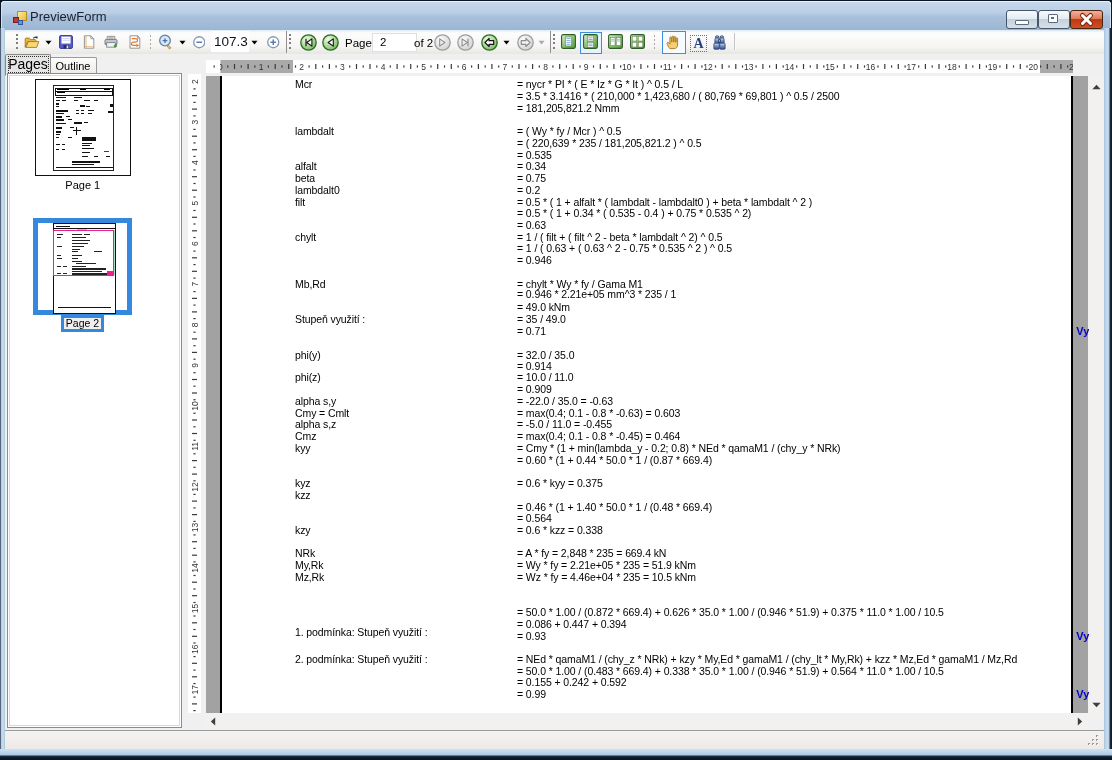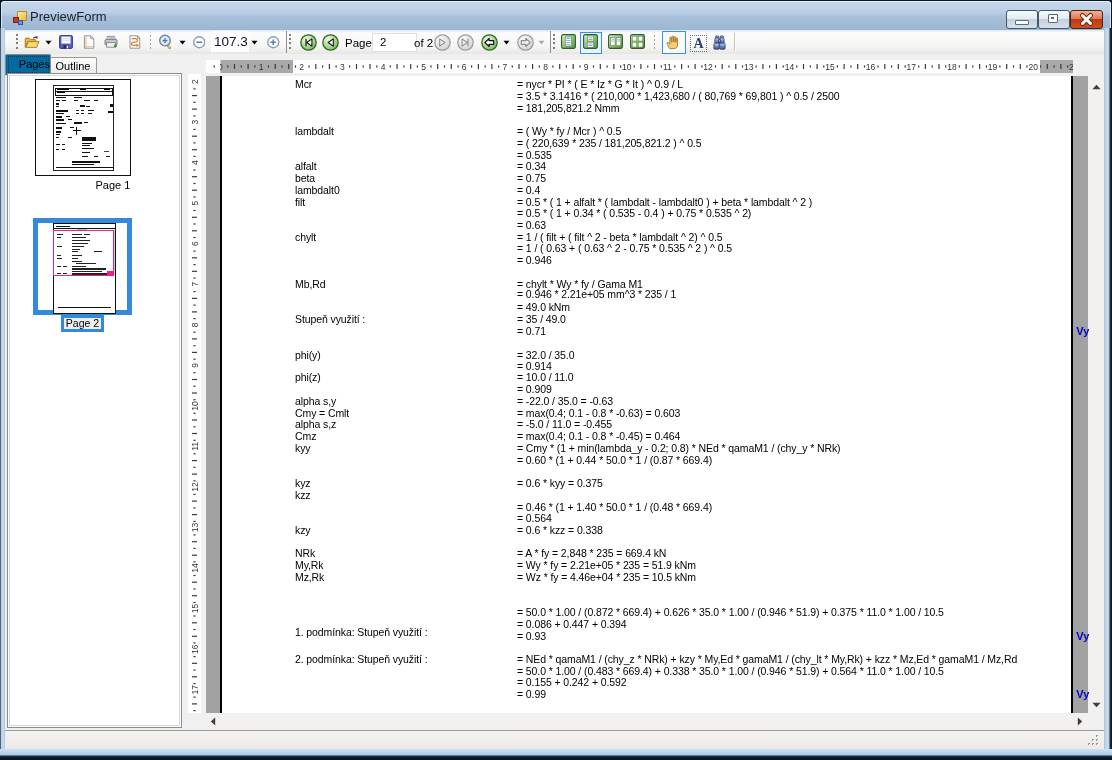--- a/index.html
+++ b/index.html
@@ -237,21 +237,21 @@
       <rect x="2.9" y="3" width="4.6" height="6" rx="1.4"></rect>
       <rect x="7.5" y="3" width="4.6" height="6" rx="1.4"></rect>
       <rect x="6.6" y="4.6" width="1.8" height="3.4"></rect>
       <rect x="1.9" y="8.2" width="5.4" height="6" rx="0.8"></rect>
       <rect x="7.7" y="8.2" width="5.4" height="6" rx="0.8"></rect>
     </g>
   </svg>
 <div class="ab" style="left:734px;top:33px;width:1px;height:17px;background:#c6c4c2;border-right:1px solid #fbfbfb"></div>
 
 <div class="ab" style="left:49px;top:56.5px;width:46px;height:17px;background:linear-gradient(180deg,#fdfdfd,#ece9e6);border:1px solid #9a9a9a;border-bottom:none;border-radius:2px 2px 0 0;font-size:11px;color:#000;text-align:center;line-height:17px">Outline</div>
-<div class="ab" style="left:5px;top:53.5px;width:44px;height:20px;background:#0369a1;border:1px solid #8a8a8a;border-bottom:1px solid #fcfcfc;border-radius:2px 2px 0 0;font-size:11px;color:#000;text-align:right;line-height:19px">Pages</div>
+<div class="ab" style="left:5px;top:53.5px;width:44px;height:20px;background:#e5e5e5;border:1px solid #8a8a8a;border-bottom:1px solid #fcfcfc;border-radius:2px 2px 0 0;font-size:14px;color:#000;text-align:center;line-height:19px">Pages</div>
 <div class="ab" style="left:7.5px;top:56px;width:39px;height:15px;border:1px dotted #333"></div>
 
 <div class="ab" style="left:7px;top:72.5px;width:173px;height:653px;background:#fff;border:1px solid #898c95;box-shadow:inset 0 0 0 1px #fff, inset 0 0 0 2px #d5d8dd"></div>
 
 <div class="ab" style="left:35.3px;top:79.3px;width:94px;height:95px;background:#fff;border:1px solid #111"></div>
 <div class="ab" style="left:52.6px;top:85.2px;width:61.7px;height:86px;background:#fff;border:1px solid #222;box-sizing:border-box">
     <div class="ab" style="left:1.5px;top:1.5px;width:56px;height:6.5px;border:1px solid #111"></div>
     <div class="ab" style="left:1.5px;top:4.6px;width:57px;height:1px;background:#111"></div>
     <div class="ab" style="left:3px;top:2.6px;width:12px;height:1.4px;background:#000"></div>
     <div class="ab" style="left:26px;top:2.6px;width:6px;height:1.4px;background:#000"></div>
@@ -303,21 +303,21 @@
     <div class="ab" style="left:28px;top:70px;width:6px;height:1px;background:#111"></div>
     <div class="ab" style="left:40px;top:70px;width:4px;height:1px;background:#111"></div>
     <div class="ab" style="left:52px;top:70px;width:4px;height:1px;background:#111"></div>
     <div class="ab" style="left:18px;top:75px;width:28px;height:1.6px;background:#111"></div>
     <div class="ab" style="left:18px;top:77.6px;width:22px;height:1px;background:#111"></div>
     <div class="ab" style="left:2px;top:81px;width:57px;height:1.2px;background:#111"></div>
     <div class="ab" style="left:50px;top:64.5px;width:5px;height:1.6px;background:#26407e"></div>
     <div class="ab" style="left:19px;top:44px;width:8px;height:1.2px;background:#111"></div>
     <div class="ab" style="left:22.4px;top:40.6px;width:1.2px;height:8px;background:#111"></div>
   </div>
-<div class="ab" style="left:35.3px;top:178.5px;width:95px;font-size:11px;color:#000;text-align:right">Page 1</div>
+<div class="ab" style="left:35.3px;top:178.5px;width:95px;font-size:11px;color:#000;text-align:center">Page 1</div>
 
 <div class="ab" style="left:33.3px;top:217.7px;width:98.6px;height:97px;border:5px solid #3488dd;background:#fff;box-sizing:border-box"></div>
 <div class="ab" style="left:52.7px;top:223.4px;width:61.7px;height:88.5px;background:#fff;border:1px solid #111">
     <div class="ab" style="left:2px;top:1.5px;width:14px;height:1.5px;background:#111"></div>
     <div class="ab" style="left:0px;top:4px;width:61px;height:1px;background:#111"></div>
     <div class="ab" style="left:23px;top:4.5px;width:10px;height:2.5px;background:#8fd8cb"></div>
     <div class="ab" style="left:60.3px;top:6px;width:1.2px;height:45px;background:#aadcc8"></div>
     <div class="ab" style="left:-0.5px;top:5.5px;width:60.5px;height:46px;border:1.8px solid #ec1f8e;box-sizing:border-box;"></div>
     <div class="ab" style="left:3px;top:9.5px;width:6px;height:1px;background:#222"></div>
     <div class="ab" style="left:18px;top:9.5px;width:10px;height:1px;background:#222"></div>
@@ -581,21 +581,21 @@
     <text x="6.5" y="538.0" font-size="8.5" fill="#333" text-anchor="middle" font-family="Liberation Sans, sans-serif" transform="rotate(-90 6.5 534.6)">15</text>
     <text x="6.5" y="578.6" font-size="8.5" fill="#333" text-anchor="middle" font-family="Liberation Sans, sans-serif" transform="rotate(-90 6.5 575.2)">16</text>
     <text x="6.5" y="619.1" font-size="8.5" fill="#333" text-anchor="middle" font-family="Liberation Sans, sans-serif" transform="rotate(-90 6.5 615.8)">17</text>
   </svg>
 
 <div class="ab" style="left:206px;top:75.5px;width:882px;height:637.5px;background:#a2a2a2"></div>
 <div class="ab" style="left:220px;top:75.5px;width:853px;height:637.5px;background:#fff;border-left:2px solid #000;border-right:2.5px solid #000;box-sizing:border-box"></div>
 <div class="ab" id="doc" style="left:222px;top:75.5px;width:976px;height:637.5px;overflow:hidden">
 <div class="r" style="top:2.7px">
       <s class="l">Mcr</s>
-      <s class="f">= nycr * PI * ( E * Iz * G * It ) ^ 0.9 / L</s>
+      <s class="f">= nycr * PI * ( E * Iz * G * It ) ^ 0.5 / L</s>
     </div>
 <div class="r" style="top:14.4px">
       <s class="f">= 3.5 * 3.1416 * ( 210,000 * 1,423,680 / ( 80,769 * 69,801 ) ^ 0.5 / 2500</s>
     </div>
 <div class="r" style="top:26.2px">
       <s class="f">= 181,205,821.2 Nmm</s>
     </div>
 <div class="r" style="top:49.6px">
       <s class="l">lambdalt</s>
       <s class="f">= ( Wy * fy / Mcr ) ^ 0.5</s>
@@ -609,21 +609,21 @@
 <div class="r" style="top:84.8px">
       <s class="l">alfalt</s>
       <s class="f">= 0.34</s>
     </div>
 <div class="r" style="top:96.5px">
       <s class="l">beta</s>
       <s class="f">= 0.75</s>
     </div>
 <div class="r" style="top:108.3px">
       <s class="l">lambdalt0</s>
-      <s class="f">= 0.4</s>
+      <s class="f">= 0.2</s>
     </div>
 <div class="r" style="top:120.0px">
       <s class="l">filt</s>
       <s class="f">= 0.5 * ( 1 + alfalt * ( lambdalt - lambdalt0 ) + beta * lambdalt ^ 2 )</s>
     </div>
 <div class="r" style="top:131.7px">
       <s class="f">= 0.5 * ( 1 + 0.34 * ( 0.535 - 0.4 ) + 0.75 * 0.535 ^ 2)</s>
     </div>
 <div class="r" style="top:143.5px">
       <s class="f">= 0.63</s>

